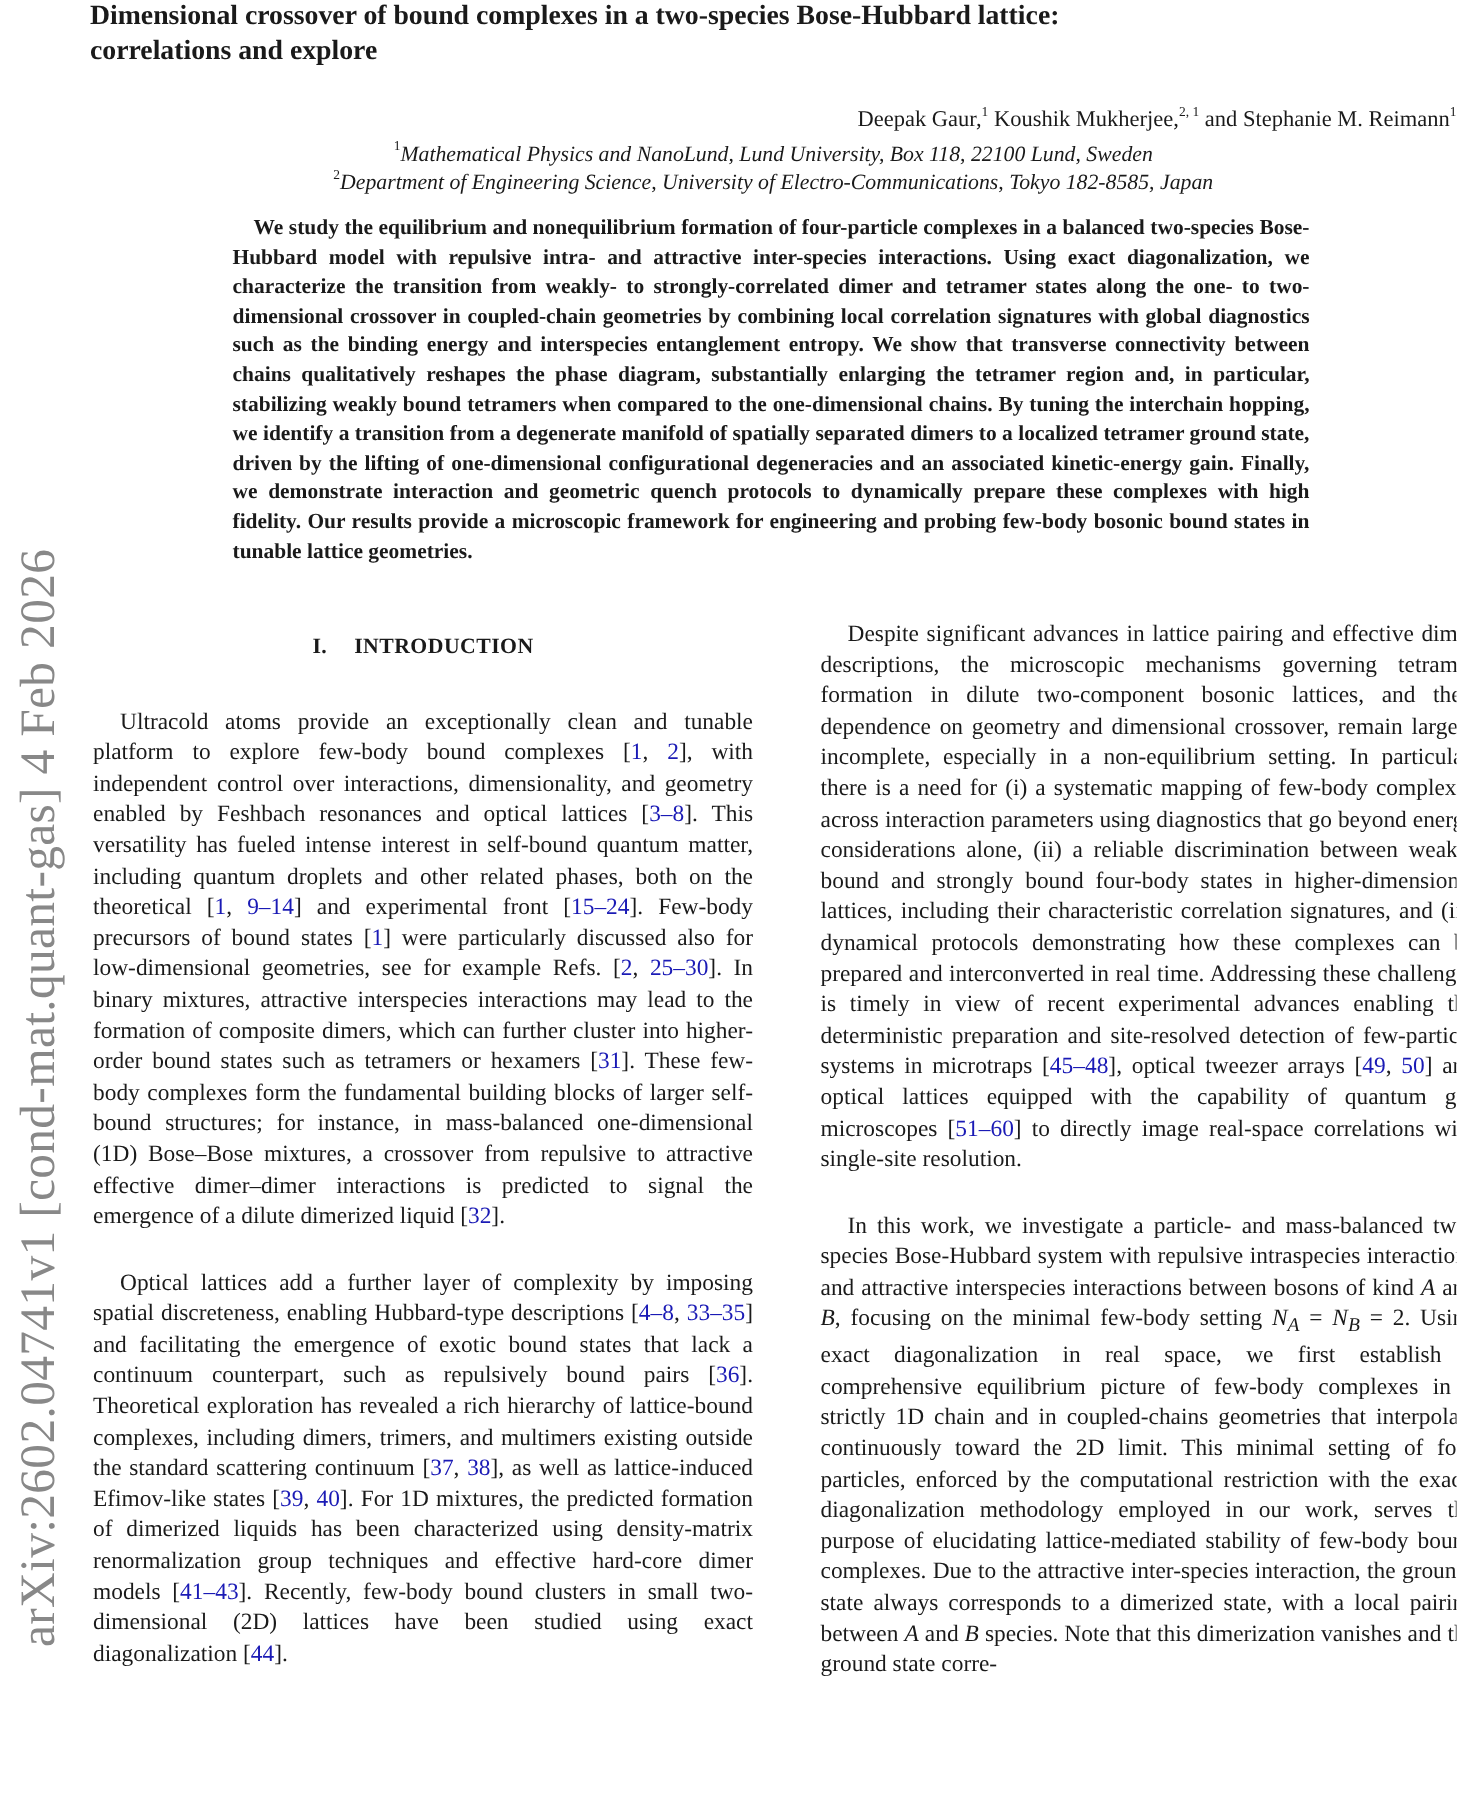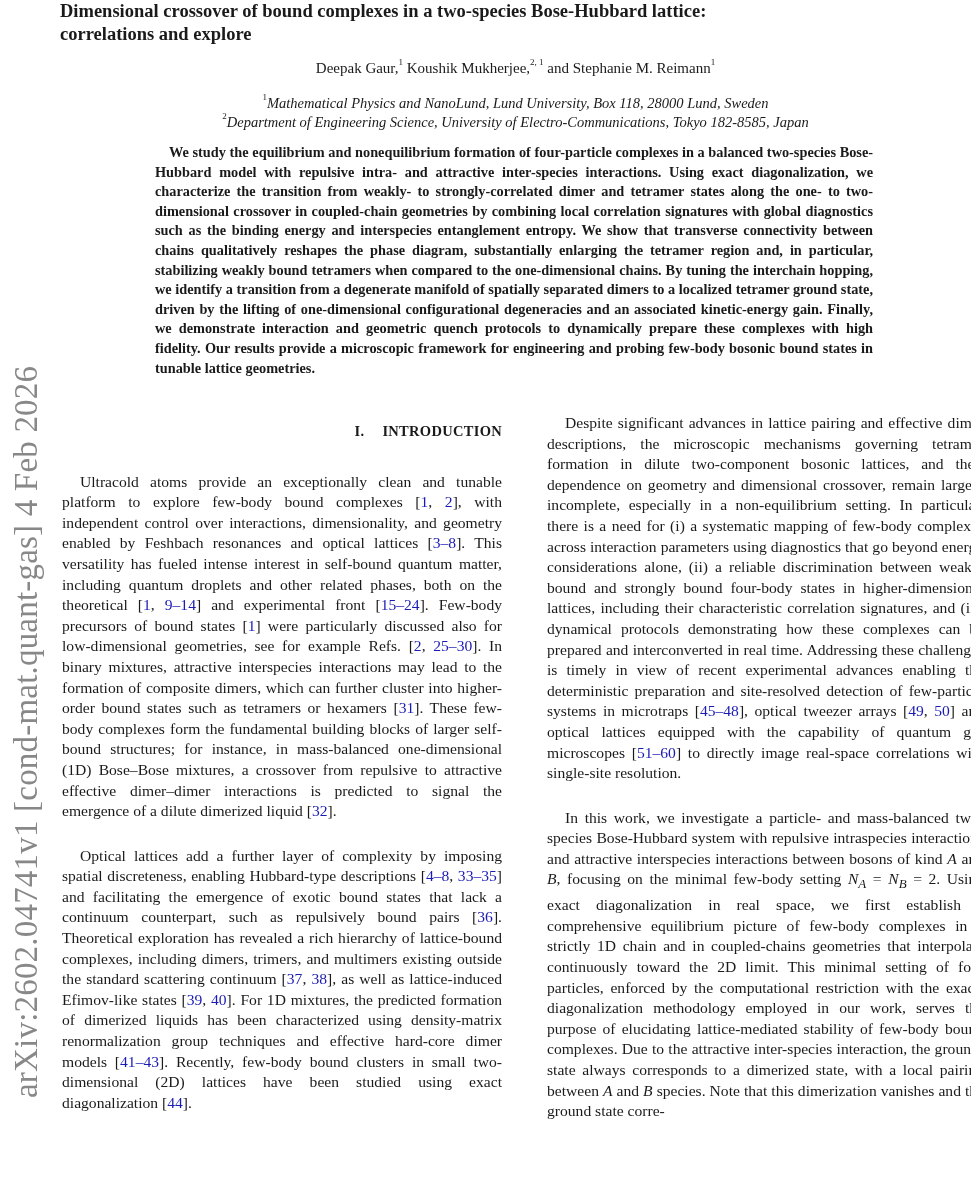--- a/index.html
+++ b/index.html
@@ -2,33 +2,33 @@
 <html><head>
 <meta charset="utf-8">
 <style>
   html, body { margin:0; padding:0; background:#ffffff; }
   body { width:971px; height:1200px; position:relative; overflow:hidden;
          font-family:"DejaVu Serif", "Liberation Serif", serif; color:#1a1a1a; }
   .arxiv-stamp { position:absolute; left:8px; top:1098px; transform-origin:0 0; transform:rotate(-90deg);
          font-family:"Liberation Serif", serif; font-size:33px; color:#888; white-space:nowrap; letter-spacing:0.2px; }
   .title { position:absolute; left:60px; top:0px; width:911px; 
          font-family:"Liberation Serif", serif; font-weight:bold; font-size:18.5px; line-height:23px; }
-  .authors { position:absolute; left:60px; top:60px; width:911px; text-align:center;
+  .authors { position:absolute; left:60px; top:72px; width:911px; text-align:right;
          font-family:"Liberation Serif", serif; font-size:15px; }
   .aff { position:absolute; left:60px; width:911px; text-align:center; font-family:"Liberation Serif", serif;
          font-style:italic; font-size:14.5px; }
   .aff1 { top:95px; } .aff2 { top:114px; }
   sup { font-size:9px; font-style:normal; vertical-align:top; position:relative; top:-3px; }
   .abstract { position:absolute; left:155px; top:143px; width:718px; font-family:"Liberation Serif", serif;
          font-size:14.3px; line-height:19.6px; text-align:justify; text-indent:14px;font-weight:bold; }
   .col { position:absolute; width:440px; font-family:"Liberation Serif", serif; font-size:15.6px;
          line-height:20.6px; text-align:justify; }
   .col-left { left:62px; top:421px; }
   .col-right { left:547px; top:413px; width:437px; }
-  .sec-title { text-align:right; font-weight:bold; font-size:14.5px; letter-spacing:0.3px; margin-bottom:30px; }
+  .sec-title { text-align:center; font-weight:bold; font-size:14.5px; letter-spacing:0.3px; margin-bottom:30px; }
   .sec-title span.num { margin-right:18px; }
   p { margin:0; text-indent:18px; }
   p + p { margin-top:24px; }
   .cite { color:#1a1ab5; }
 </style>
 </head>
 <body>
 
 <div class="arxiv-stamp">arXiv:2602.04741v1  [cond-mat.quant-gas]  4 Feb 2026</div>
 
@@ -36,21 +36,21 @@
   <div>Dimensional crossover of bound complexes in a two-species Bose-Hubbard lattice:</div>
   <div>correlations and explore</div>
 </div>
 
 <div class="authors">
   <span>Deepak Gaur,</span><sup>1</sup>
   <span>Koushik Mukherjee,</span><sup>2, 1</sup>
   <span>and Stephanie M. Reimann</span><sup>1</sup>
 </div>
 
-<div class="aff aff1"><sup>1</sup><span>Mathematical Physics and NanoLund, Lund University, Box 118, 28000 Lund, Sweden</span></div>
+<div class="aff aff1"><sup>1</sup><span>Mathematical Physics and NanoLund, Lund University, Box 118, 22100 Lund, Sweden</span></div>
 <div class="aff aff2"><sup>2</sup><span>Department of Engineering Science, University of Electro-Communications, Tokyo 182-8585, Japan</span></div>
 
 <div class="abstract">We study the equilibrium and nonequilibrium formation of four-particle complexes in a balanced two-species Bose-Hubbard model with repulsive intra- and attractive inter-species interactions. Using exact diagonalization, we characterize the transition from weakly- to strongly-correlated dimer and tetramer states along the one- to two-dimensional crossover in coupled-chain geometries by combining local correlation signatures with global diagnostics such as the binding energy and interspecies entanglement entropy. We show that transverse connectivity between chains qualitatively reshapes the phase diagram, substantially enlarging the tetramer region and, in particular, stabilizing weakly bound tetramers when compared to the one-dimensional chains. By tuning the interchain hopping, we identify a transition from a degenerate manifold of spatially separated dimers to a localized tetramer ground state, driven by the lifting of one-dimensional configurational degeneracies and an associated kinetic-energy gain. Finally, we demonstrate interaction and geometric quench protocols to dynamically prepare these complexes with high fidelity. Our results provide a microscopic framework for engineering and probing few-body bosonic bound states in tunable lattice geometries.</div>
 
 <div class="col col-left">
   <div class="sec-title"><span class="num">I.</span><span>INTRODUCTION</span></div>
   <p><span>Ultracold atoms provide an exceptionally clean and tunable platform to explore few-body bound complexes </span><span>[</span><a class="cite">1</a><span>, </span><a class="cite">2</a><span>], with independent control over interactions, dimensionality, and geometry enabled by Feshbach resonances and optical lattices [</span><a class="cite">3–8</a><span>]. This versatility has fueled intense interest in self-bound quantum matter, including quantum droplets and other related phases, both on the theoretical [</span><a class="cite">1</a><span>, </span><a class="cite">9–14</a><span>] and experimental front [</span><a class="cite">15–24</a><span>]. Few-body precursors of bound states [</span><a class="cite">1</a><span>] were particularly discussed also for low-dimensional geometries, see for example Refs. [</span><a class="cite">2</a><span>, </span><a class="cite">25–30</a><span>]. In binary mixtures, attractive interspecies interactions may lead to the formation of composite dimers, which can further cluster into higher-order bound states such as tetramers or hexamers [</span><a class="cite">31</a><span>]. These few-body complexes form the fundamental building blocks of larger self-bound structures; for instance, in mass-balanced one-dimensional (1D) Bose–Bose mixtures, a crossover from repulsive to attractive effective dimer–dimer interactions is predicted to signal the emergence of a dilute dimerized liquid [</span><a class="cite">32</a><span>].</span></p>
   <p><span>Optical lattices add a further layer of complexity by imposing spatial discreteness, enabling Hubbard-type descriptions [</span><a class="cite">4–8</a><span>, </span><a class="cite">33–35</a><span>] and facilitating the emergence of exotic bound states that lack a continuum counterpart, such as repulsively bound pairs [</span><a class="cite">36</a><span>]. Theoretical exploration has revealed a rich hierarchy of lattice-bound complexes, including dimers, trimers, and multimers existing outside the standard scattering continuum [</span><a class="cite">37</a><span>, </span><a class="cite">38</a><span>], as well as lattice-induced Efimov-like states [</span><a class="cite">39</a><span>, </span><a class="cite">40</a><span>]. For 1D mixtures, the predicted formation of dimerized liquids has been characterized using density-matrix renormalization group techniques and effective hard-core dimer models [</span><a class="cite">41–43</a><span>]. Recently, few-body bound clusters in small two-dimensional (2D) lattices have been studied using exact diagonalization [</span><a class="cite">44</a><span>].</span></p>
 </div>
 

